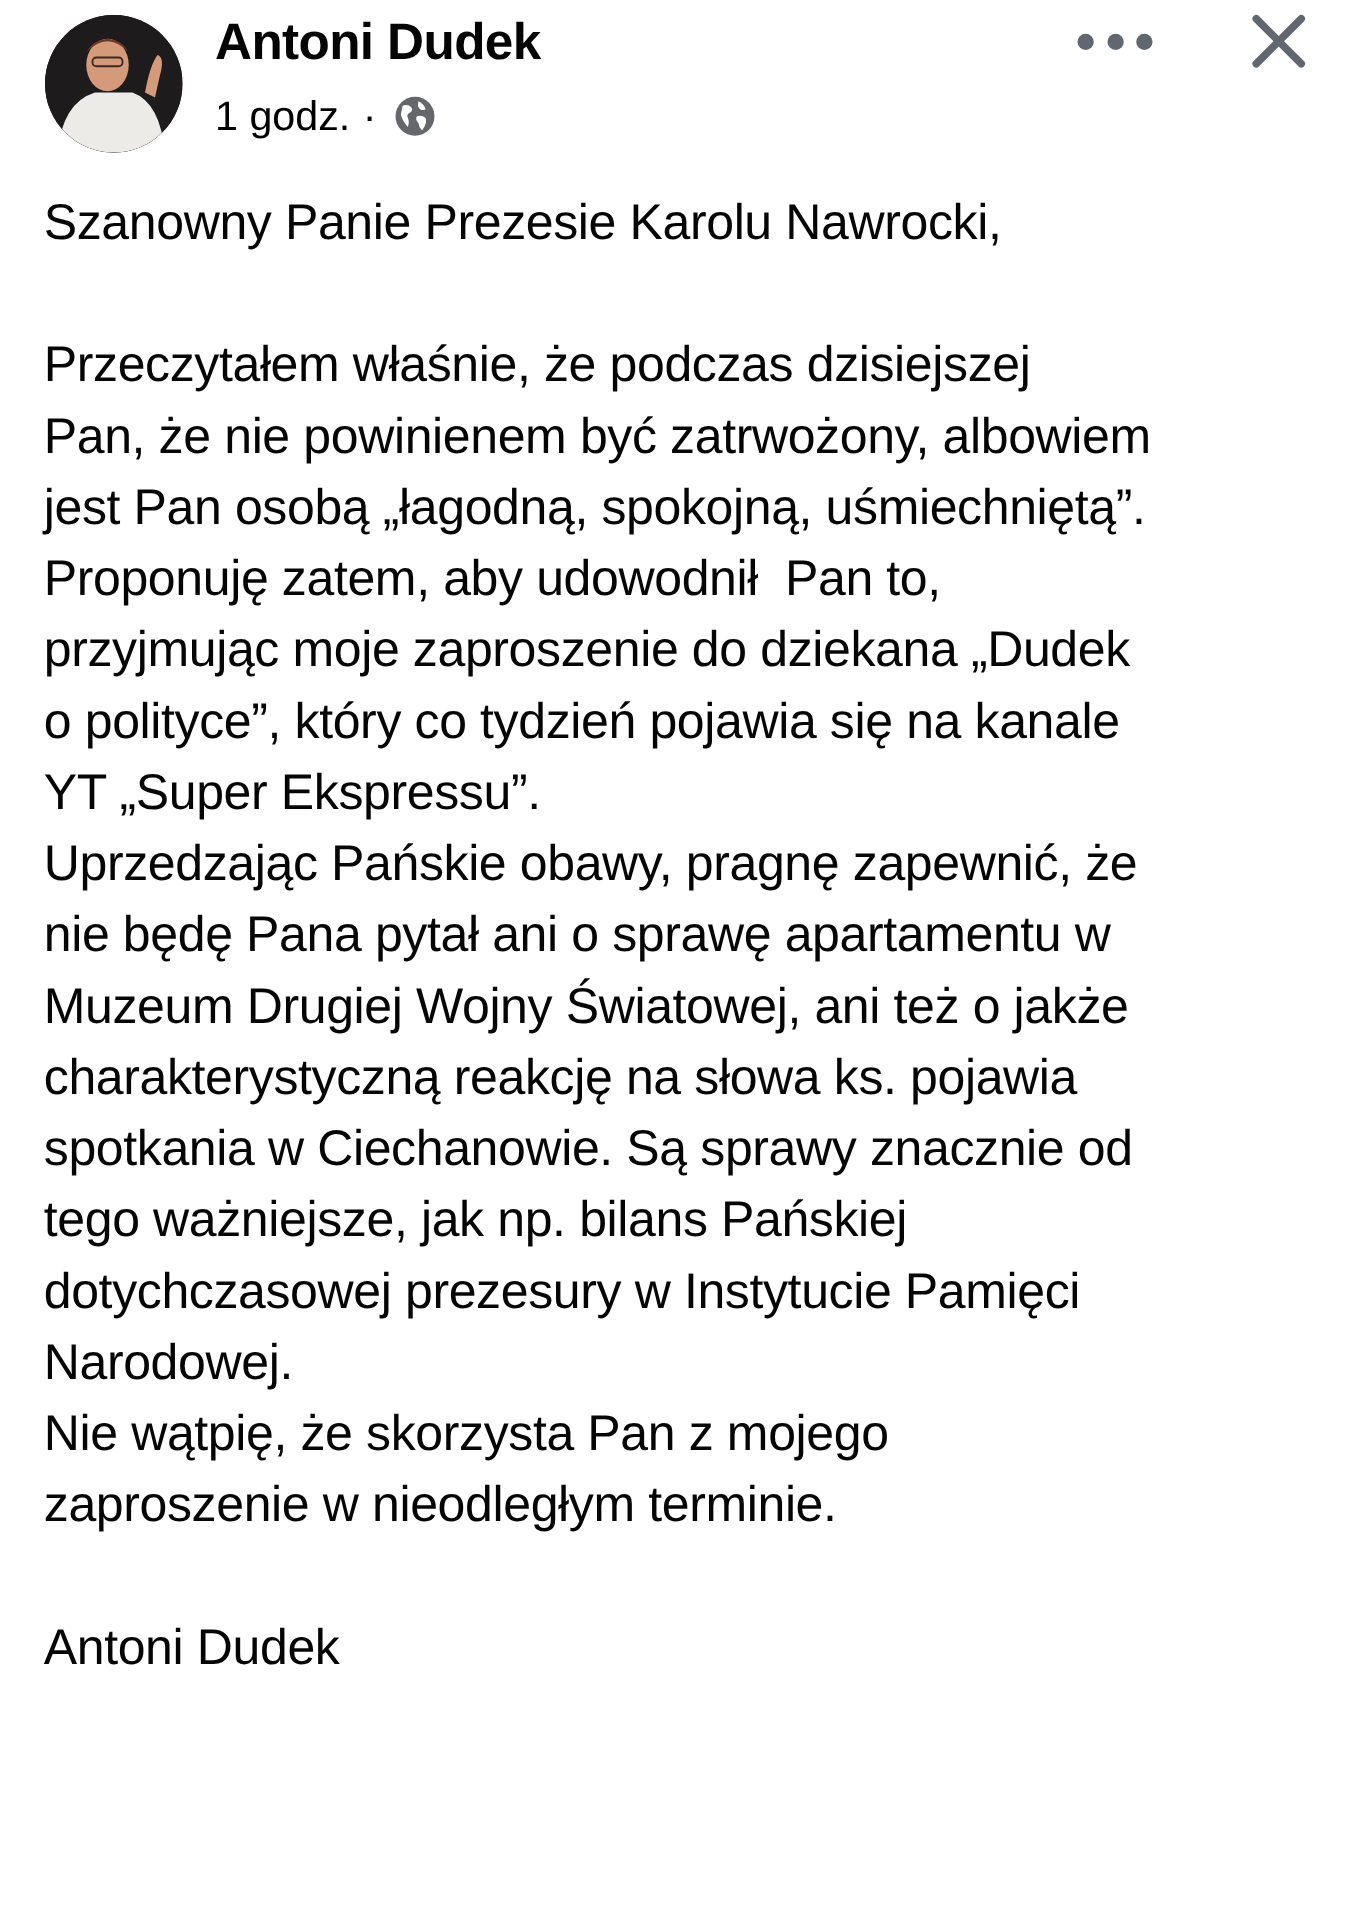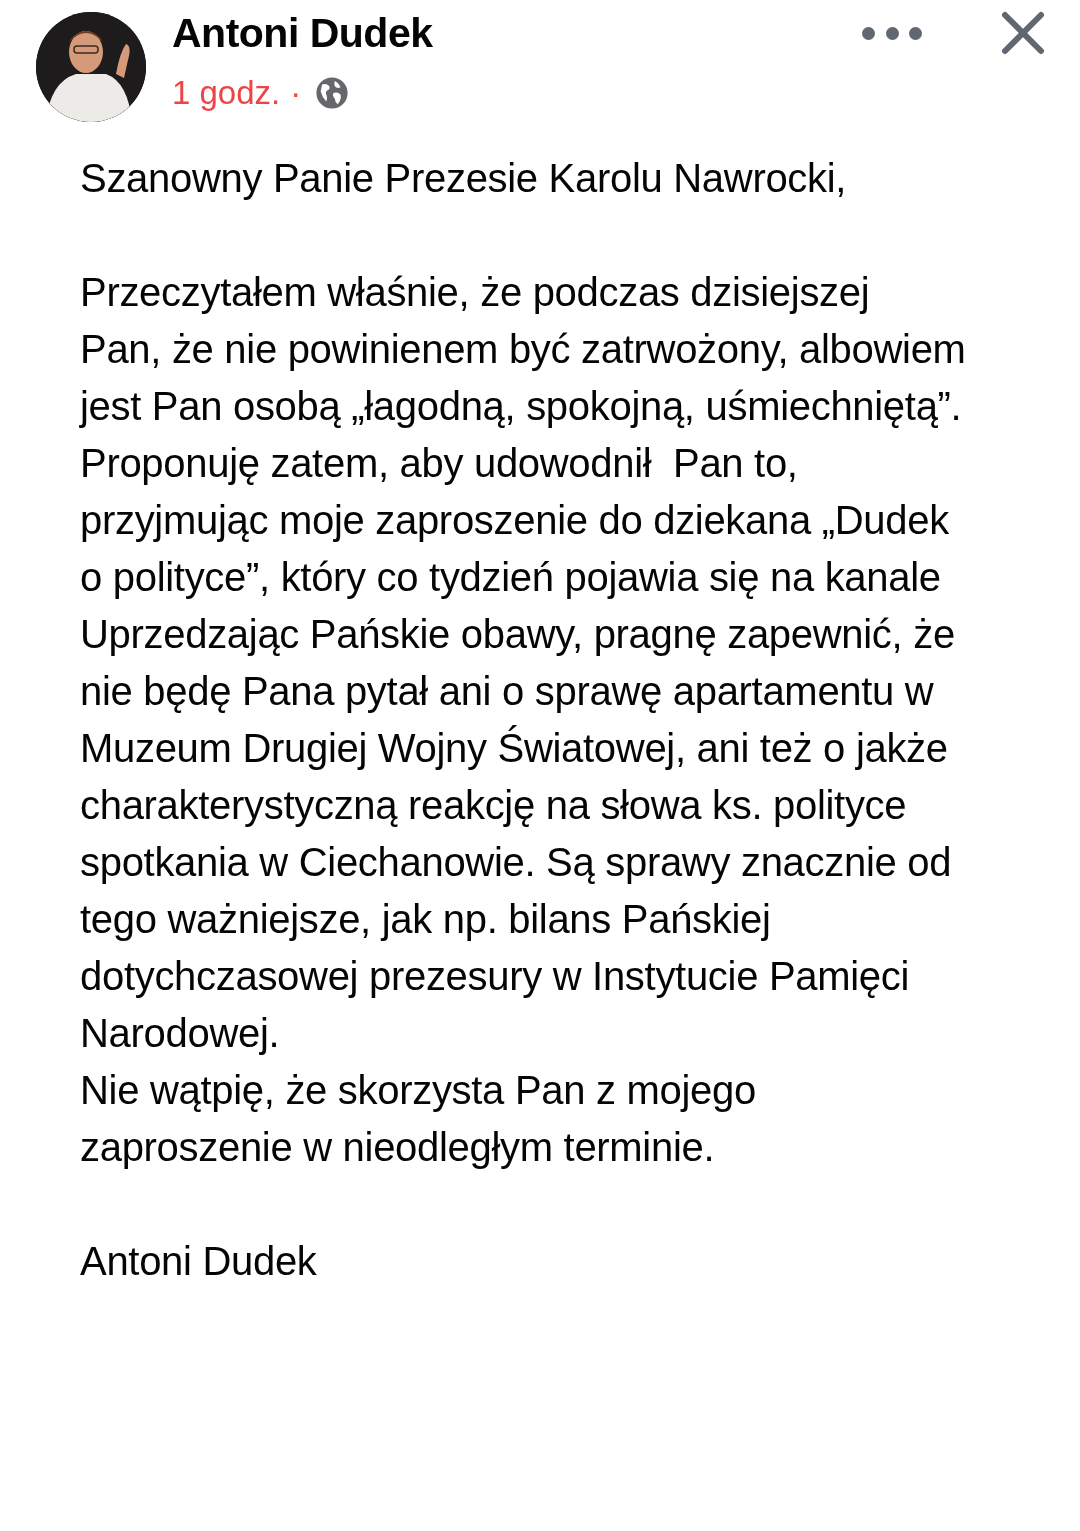--- a/index.html
+++ b/index.html
@@ -1,25 +1,25 @@
 <!DOCTYPE html>
 <html><head>
 <meta charset="utf-8">
 <style>
   html, body { margin:0; padding:0; background:#ffffff; }
   body { width:1080px; height:1531px; overflow:hidden; position:relative; font-family:"Liberation Sans", sans-serif; color:#050505; }
   .avatar { position:absolute; left:36px; top:12px; width:110px; height:110px; border-radius:50%; overflow:hidden; background:#1c1a1a; }
   .author { position:absolute; left:172px; top:10px; font-size:41px; font-weight:bold; letter-spacing:-0.5px; color:#050505; }
-  .meta { position:absolute; left:172px; top:74px; font-size:33px; color:#ef4444; display:flex; align-items:center; }
+  .meta { position:absolute; left:172px; top:74px; font-size:33px; color:#000000; display:flex; align-items:center; }
   .meta .dot { margin:0 10px; }
   .meta svg { width:34px; height:34px; margin-left:4px; }
   .more-btn { position:absolute; left:862px; top:18px; width:60px; height:30px; display:flex; align-items:center; justify-content:space-between; cursor:pointer; }
   .more-btn span { width:13px; height:13px; border-radius:50%; background:#606770; }
   .close-btn { position:absolute; left:996px; top:6px; width:54px; height:54px; cursor:pointer; }
-  .post-body { position:absolute; left:35px; top:150px; right:20px; font-size:40px; line-height:57px; letter-spacing:-0.3px;margin-left:45px; }
+  .post-body { position:absolute; left:35px; top:150px; right:20px; font-size:40px; line-height:57px; letter-spacing:-0.3px; }
   .line { white-space:pre; height:57px; }
   .gap { height:57px; }
 </style>
 </head>
 <body>
 
 <div>
   <div class="avatar">
     <svg width="110" height="110" viewBox="0 0 110 110">
       <rect width="110" height="110" fill="#1d1b1b"></rect>
@@ -53,24 +53,25 @@
 
 <div class="post-body">
   <div class="line">Szanowny Panie Prezesie Karolu Nawrocki,</div>
   <div class="gap"></div>
   <div class="line">Przeczytałem właśnie, że podczas dzisiejszej</div>
   <div class="line">Pan, że nie powinienem być zatrwożony, albowiem</div>
   <div class="line">jest Pan osobą „łagodną, spokojną, uśmiechniętą”.</div>
   <div class="line">Proponuję zatem, aby udowodnił  Pan to,</div>
   <div class="line">przyjmując moje zaproszenie do dziekana „Dudek</div>
   <div class="line">o polityce”, który co tydzień pojawia się na kanale</div>
+  <div class="line">YT „Super Ekspressu”.</div>
   <div class="line">Uprzedzając Pańskie obawy, pragnę zapewnić, że</div>
   <div class="line">nie będę Pana pytał ani o sprawę apartamentu w</div>
   <div class="line">Muzeum Drugiej Wojny Światowej, ani też o jakże</div>
-  <div class="line">charakterystyczną reakcję na słowa ks. polityce</div>
+  <div class="line">charakterystyczną reakcję na słowa ks. pojawia</div>
   <div class="line">spotkania w Ciechanowie. Są sprawy znacznie od</div>
   <div class="line">tego ważniejsze, jak np. bilans Pańskiej</div>
   <div class="line">dotychczasowej prezesury w Instytucie Pamięci</div>
   <div class="line">Narodowej.</div>
   <div class="line">Nie wątpię, że skorzysta Pan z mojego</div>
   <div class="line">zaproszenie w nieodległym terminie.</div>
   <div class="gap"></div>
   <div class="line">Antoni Dudek</div>
 </div>
 

